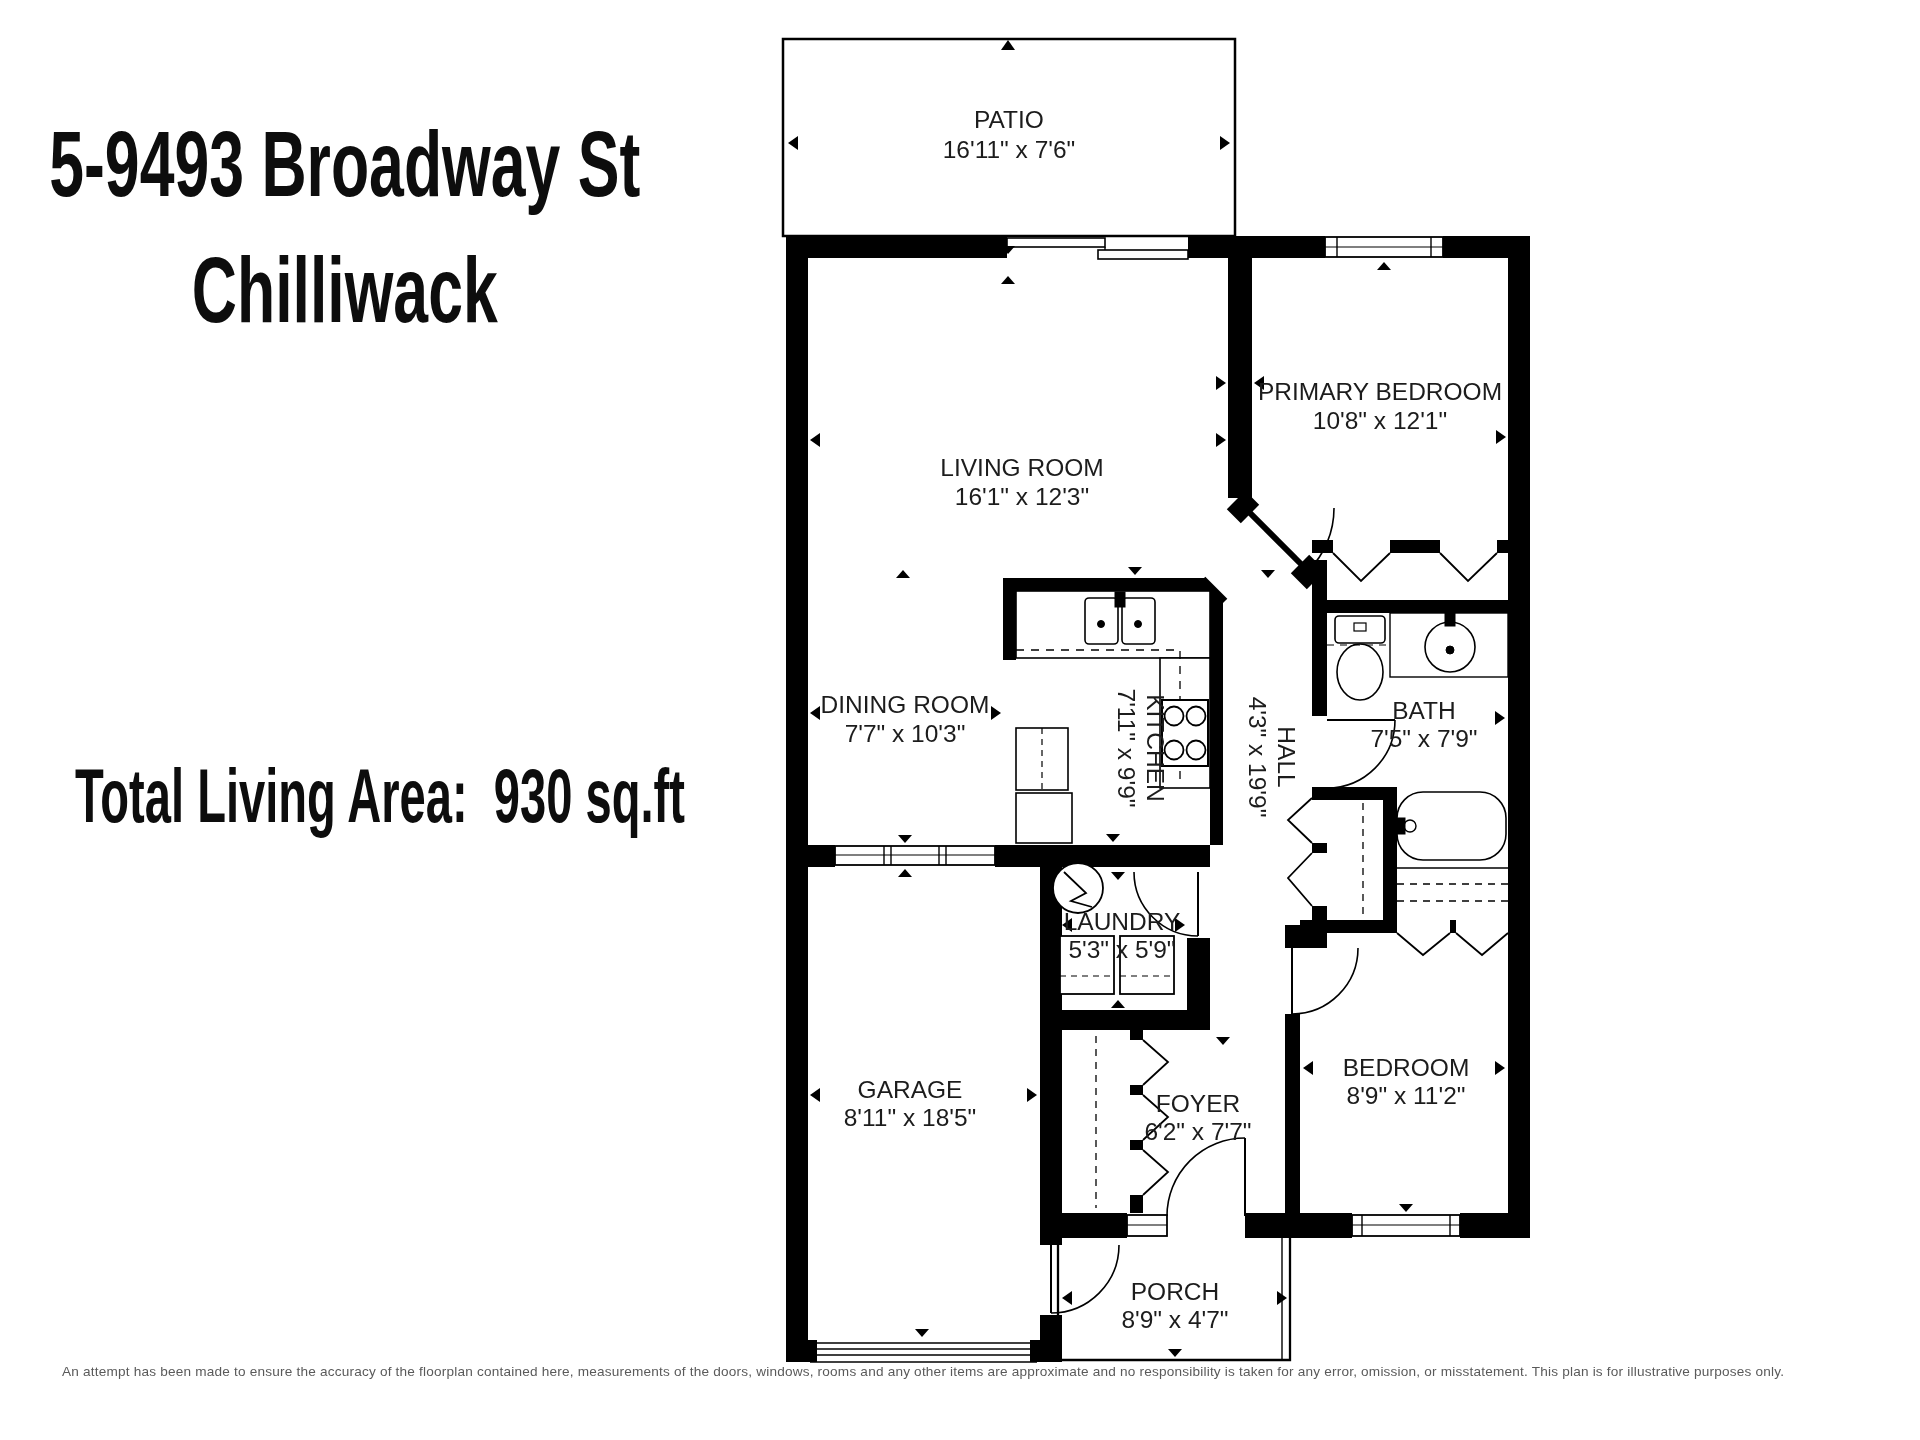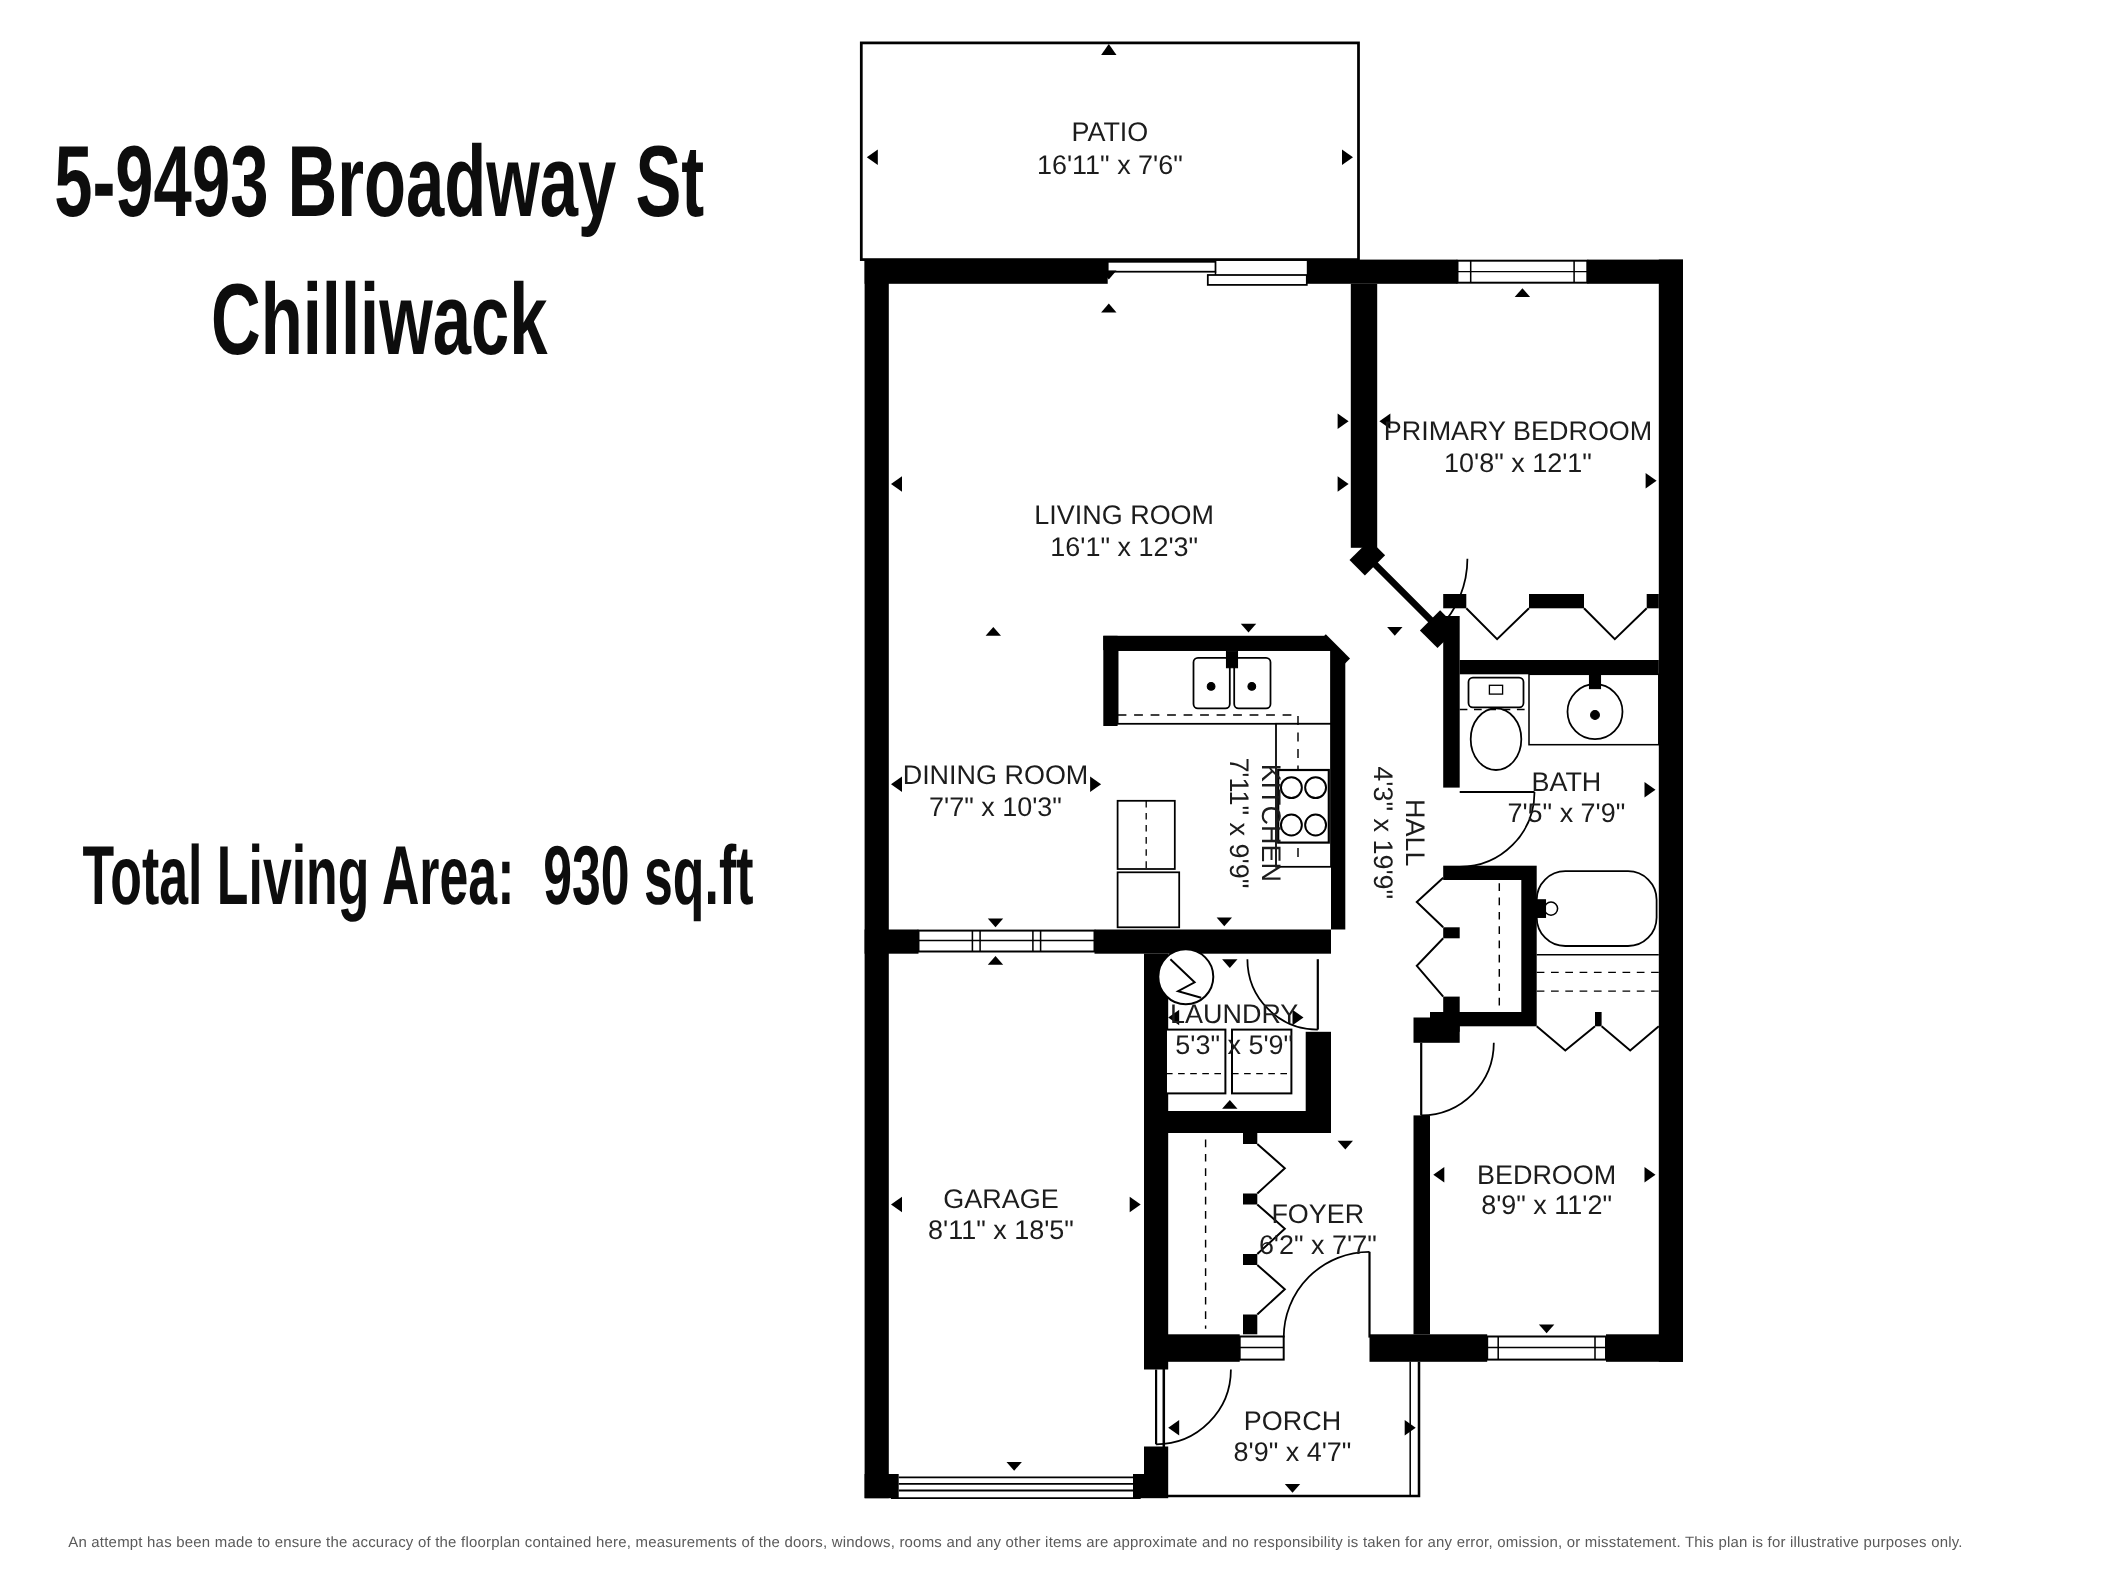--- a/index.html
+++ b/index.html
@@ -1,20 +1,20 @@
 <!DOCTYPE html>
 <html><head>
 <meta charset="utf-8">
 <style>
   html,body{margin:0;padding:0;background:#ffffff;}
   body{width:1920px;height:1440px;position:relative;font-family:"Liberation Sans",sans-serif;overflow:hidden;}
   .plan-svg{position:absolute;left:0;top:0;}
   .room-name,.room-dims{font-family:"Liberation Sans",sans-serif;font-size:24.5px;fill:#1c1c1c;}
   .title-text{font-family:"Liberation Sans",sans-serif;font-weight:bold;fill:#0d0d0d;}
-  .disclaimer{position:absolute;left:62px;top:1394px;width:1810px;font-size:13.6px;color:#5a5a5a;letter-spacing:0.2px;white-space:nowrap;}
+  .disclaimer{position:absolute;left:62px;top:1364px;width:1810px;font-size:13.6px;color:#5a5a5a;letter-spacing:0.2px;white-space:nowrap;}
   .wall{fill:#000000;}
   .thin{stroke:#000000;fill:none;}
 </style>
 </head>
 <body>
 
 <svg class="plan-svg" width="1920" height="1440" viewBox="0 0 1920 1440">
 
   <g>
     <g transform="scale(0.68 1)">

